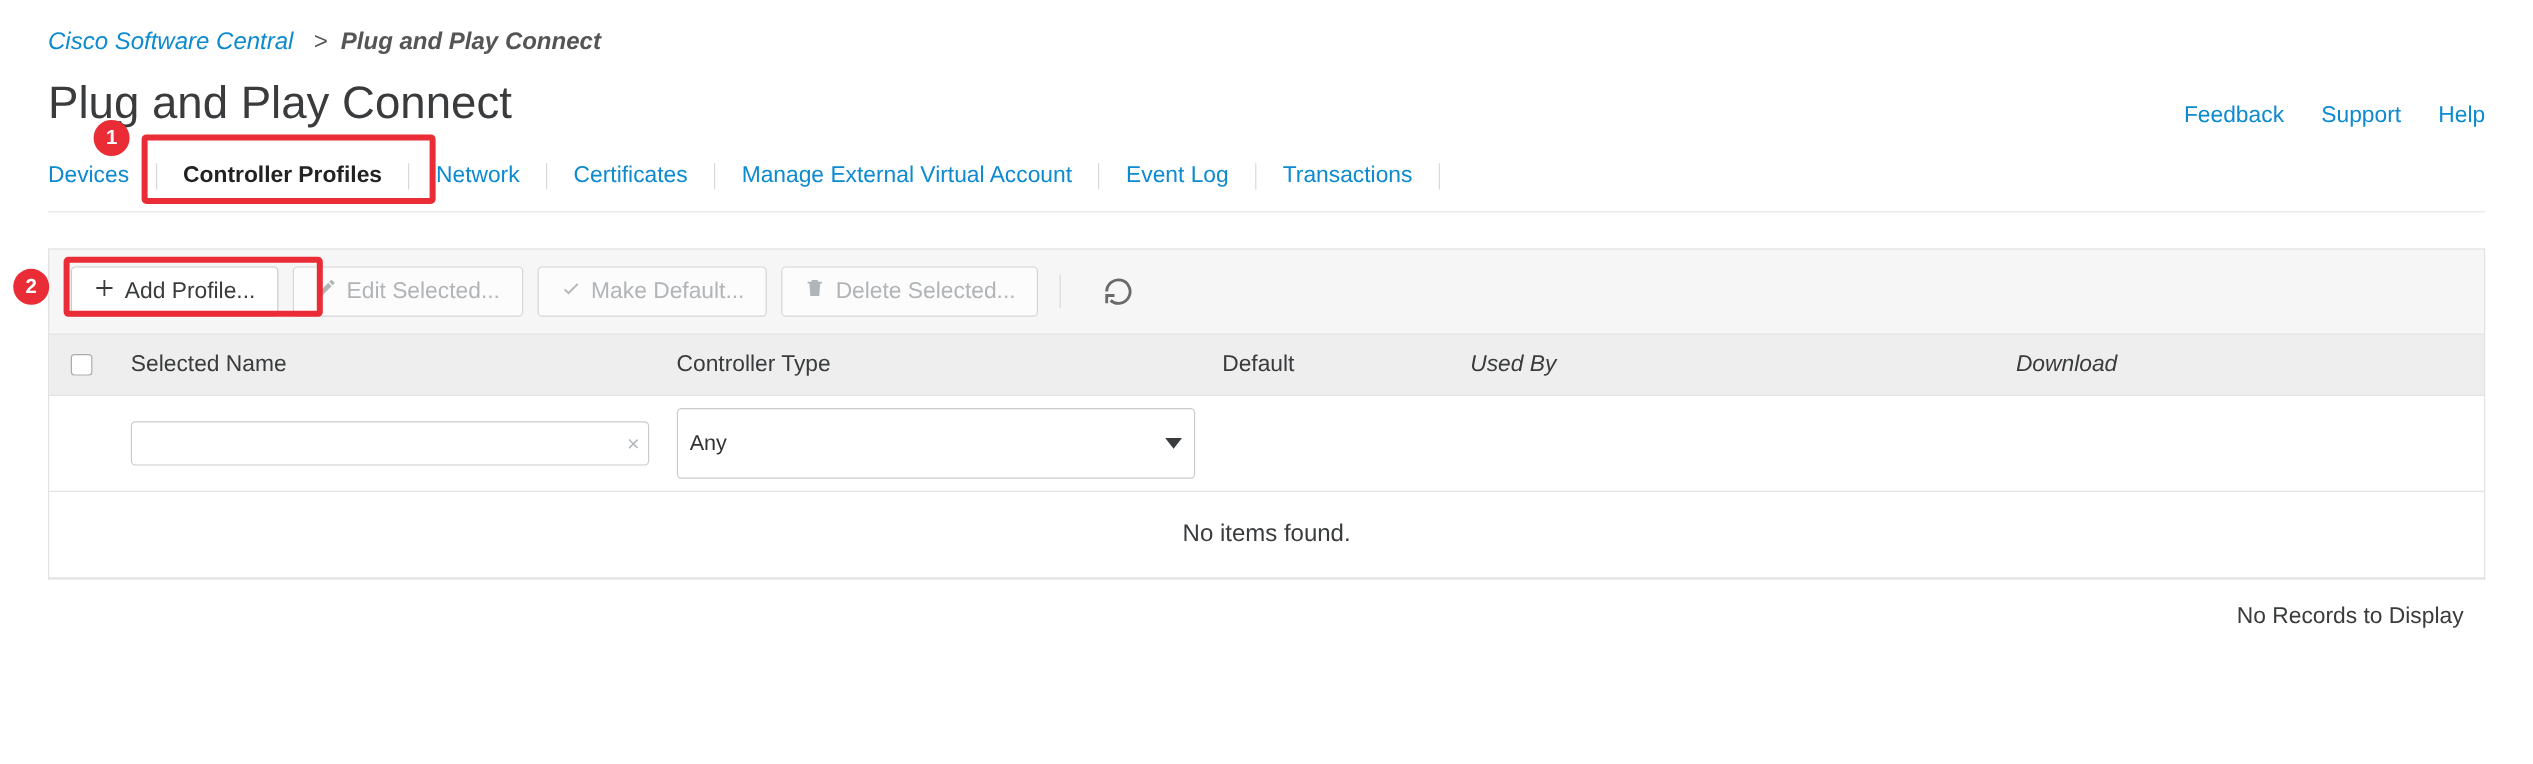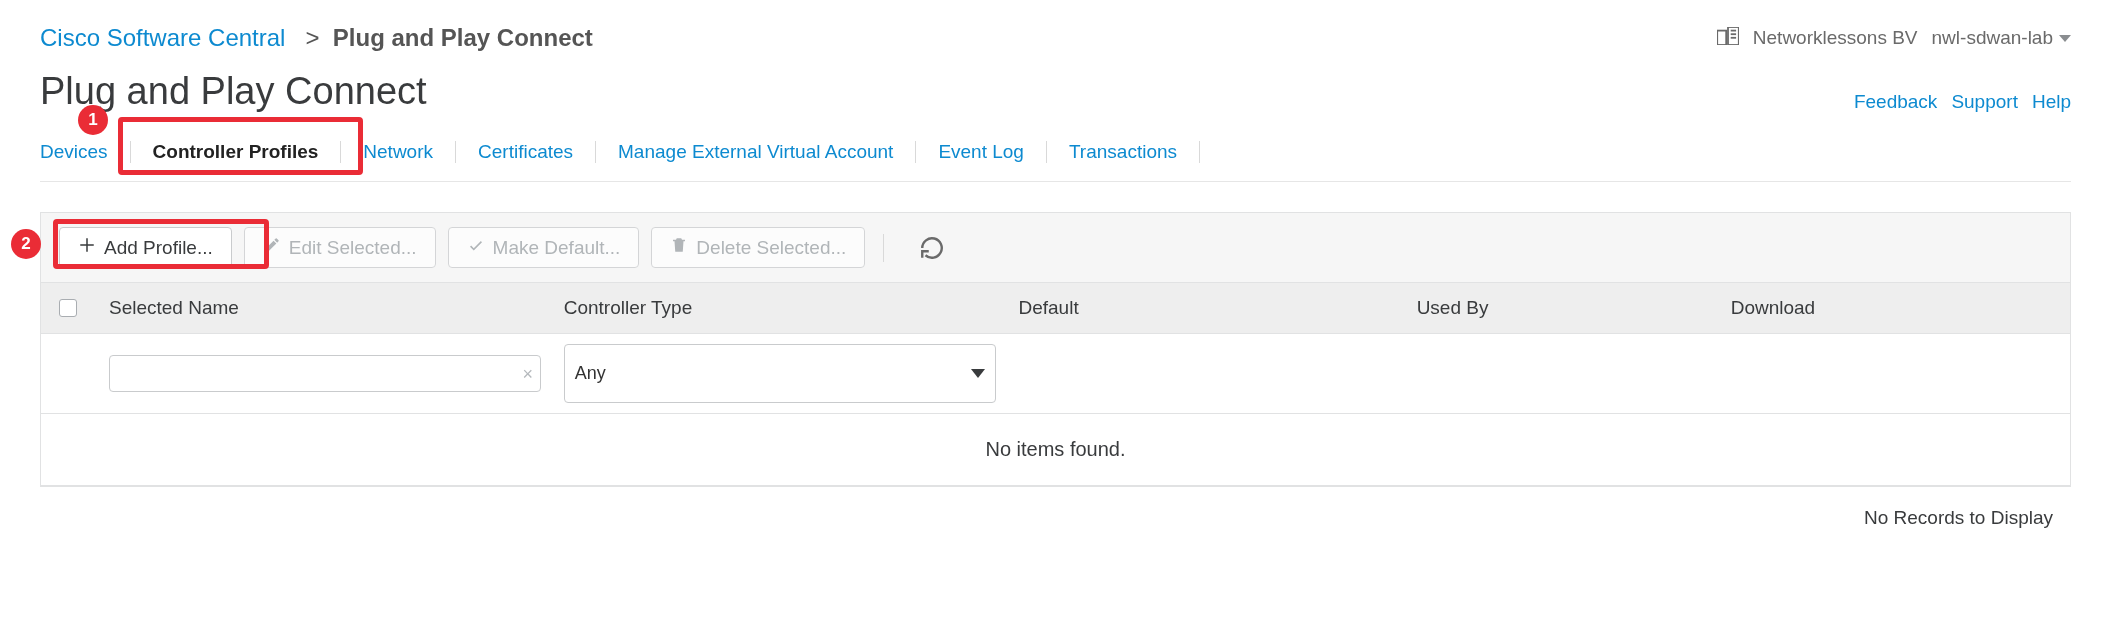--- a/index.html
+++ b/index.html
@@ -10,30 +10,30 @@
       width: 2111px;
       padding: 24px 40px;
       font-size: 18px;
     }
     .top-row {
       display: flex;
       justify-content: space-between;
       align-items: center;
       margin-bottom: 18px;
     }
-    .breadcrumb { font-size: 24px; color: #555; }
+    .breadcrumb { font-size: 20px; color: #555; font-style: italic; }
     .breadcrumb a { color: #0d8ad0; text-decoration: none; }
     .top-right { display: flex; align-items: center; gap: 14px; font-size: 19px; color: #555; }
     .top-right .acct { color: #6a6a6a; }
     .top-right .sub { color: #6a6a6a; display: flex; align-items: center; gap: 6px; }
     .top-right svg { fill: #6a6a6a; }
 
     .title-row { display: flex; justify-content: space-between; align-items: flex-end; margin-bottom: 28px; }
     h1 { font-size: 38px; font-weight: 300; color: #393b3d; }
-    .help-links { display: flex; gap: 14px; font-size: 19px; }
+    .help-links { display: flex; gap: 31px; font-size: 19px; }
     .help-links a { color: #0d8ad0; text-decoration: none; }
 
     .tabs {
       display: flex;
       align-items: center;
       gap: 0;
       border-bottom: 1px solid #e6e6e6;
       padding-bottom: 18px;
       margin-bottom: 30px;
       position: relative;
@@ -112,21 +112,21 @@
     .thead {
       display: grid;
       grid-template-columns: 50px 1.1fr 1.1fr 0.5fr 1.1fr 0.45fr 0.45fr;
       align-items: center;
       background: #eeeeee;
       border-bottom: 1px solid #e1e2e3;
       padding: 14px 18px;
       font-size: 19px;
       color: #393b3d;
     }
-    .thead .right { text-align: center; }
+    .thead .right { text-align: left; font-style: italic; }
     .checkbox {
       width: 18px; height: 18px;
       border: 1px solid #a9adb1;
       border-radius: 3px;
       background: #fff;
       display: inline-block;
     }
     .filters {
       display: grid;
       grid-template-columns: 50px 1.1fr 1.1fr 0.5fr 1.1fr 0.45fr 0.45fr;
@@ -176,36 +176,20 @@
     a { cursor: pointer; }
   </style>
 </head>
 <body>
 
 <div class="top-row">
   <div class="breadcrumb">
     <a>Cisco Software Central</a>
     <span>&nbsp;&nbsp;</span><span>&gt;</span><span>&nbsp;</span>
     <b>Plug and Play Connect</b>
-  </div>
-  <div class="top-right">
-    <span>
-      <svg width="22" height="18" viewBox="0 0 24 20">
-          <rect x="0" y="4" width="10" height="16" fill="none" stroke="#6a6a6a" stroke-width="2"></rect>
-          <rect x="12" y="0" width="12" height="20" fill="none" stroke="#6a6a6a" stroke-width="2"></rect>
-          <line x1="15" y1="4" x2="21" y2="4" stroke="#6a6a6a" stroke-width="2"></line>
-          <line x1="15" y1="8" x2="21" y2="8" stroke="#6a6a6a" stroke-width="2"></line>
-          <line x1="15" y1="12" x2="21" y2="12" stroke="#6a6a6a" stroke-width="2"></line>
-        </svg>
-    </span>
-    <span class="acct">Networklessons BV</span>
-    <span class="sub">
-      <span>nwl-sdwan-lab</span>
-      <span style="border-left:6px solid transparent;border-right:6px solid transparent;border-top:7px solid #8a8d90;display:inline-block"></span>
-    </span>
   </div>
 </div>
 
 <div class="title-row">
   <h1>Plug and Play Connect</h1>
   <div class="help-links">
     <a>Feedback</a>
     <a>Support</a>
     <a>Help</a>
   </div>

